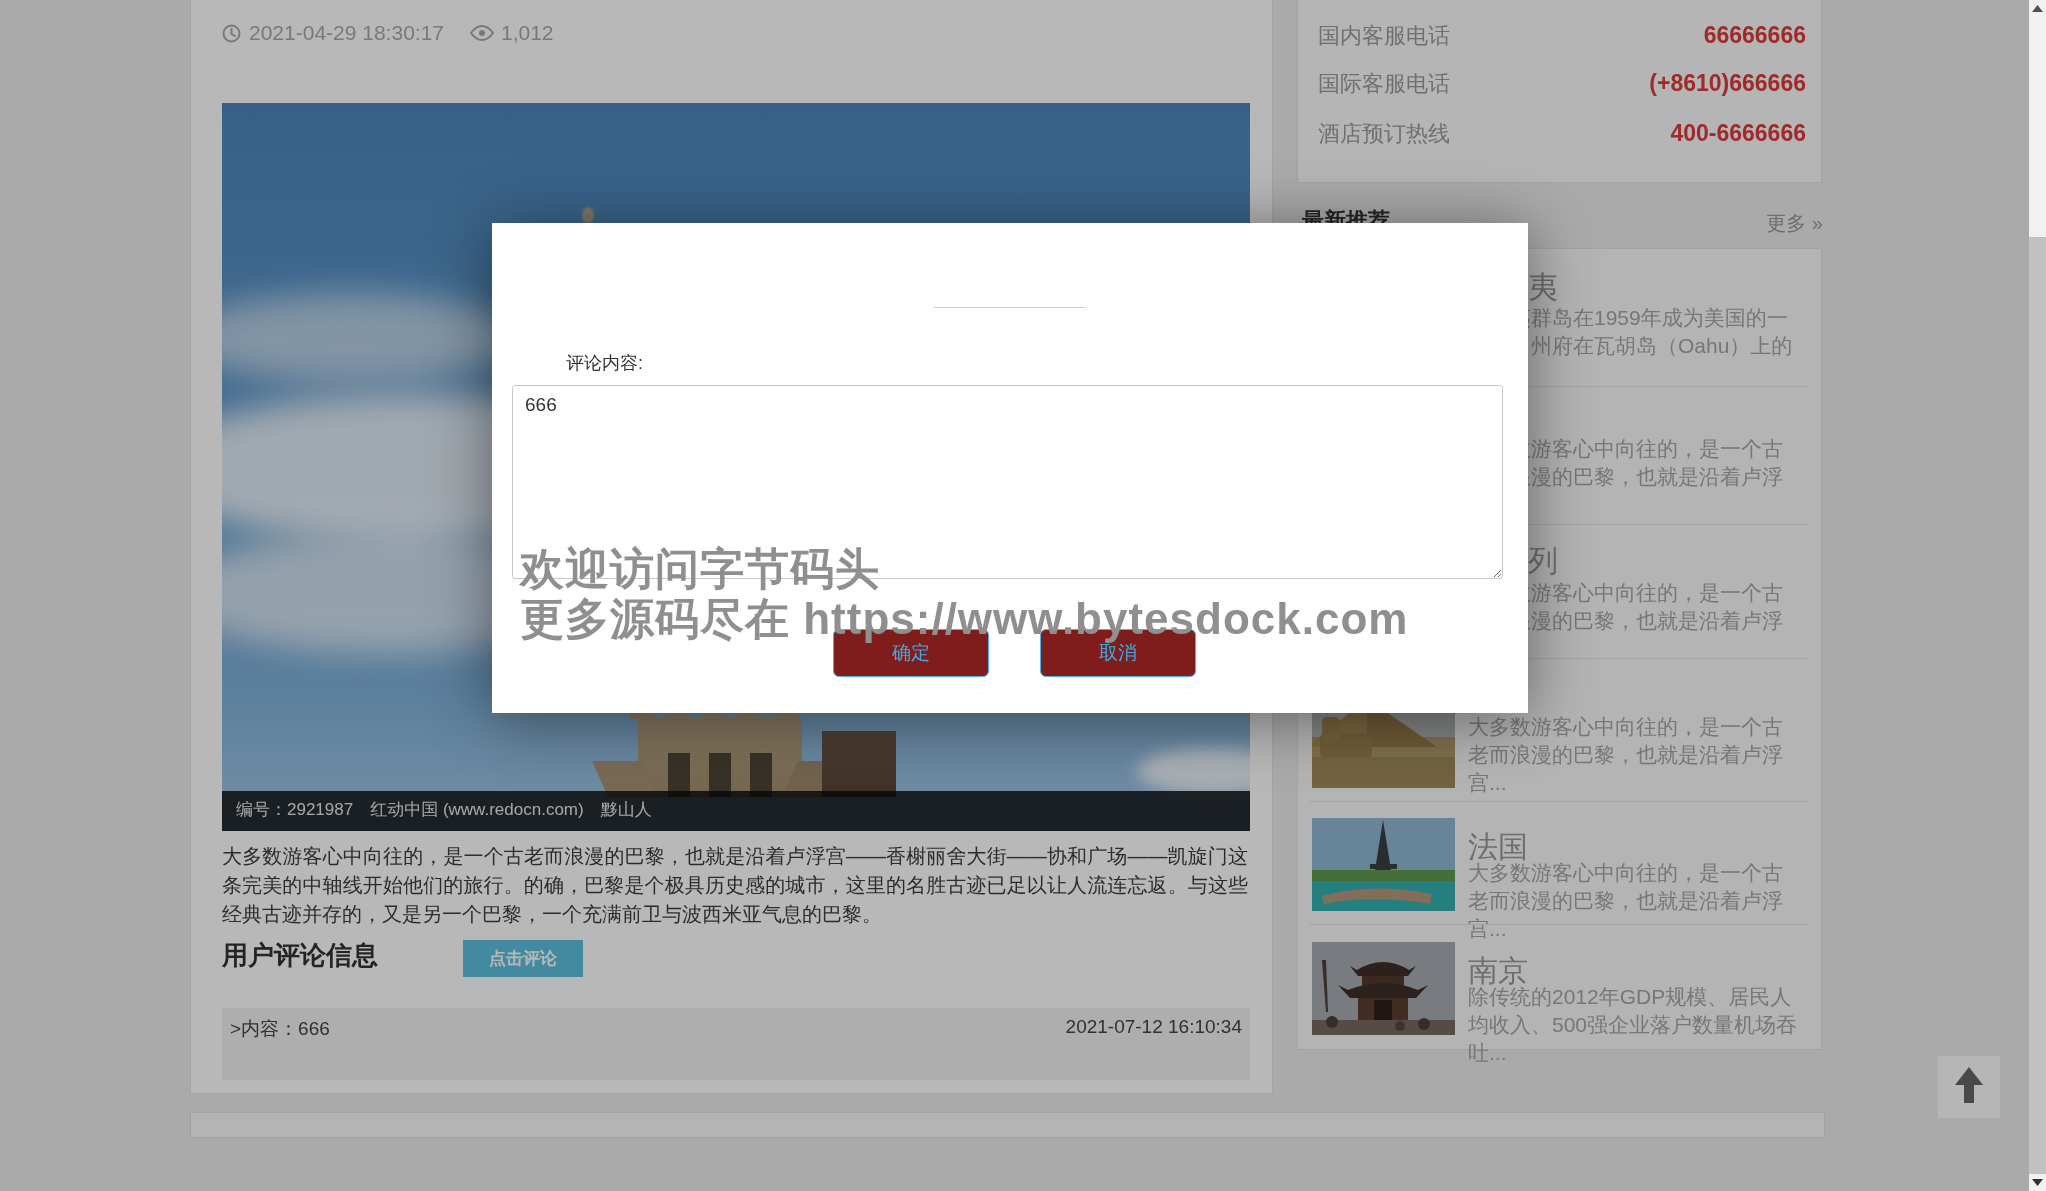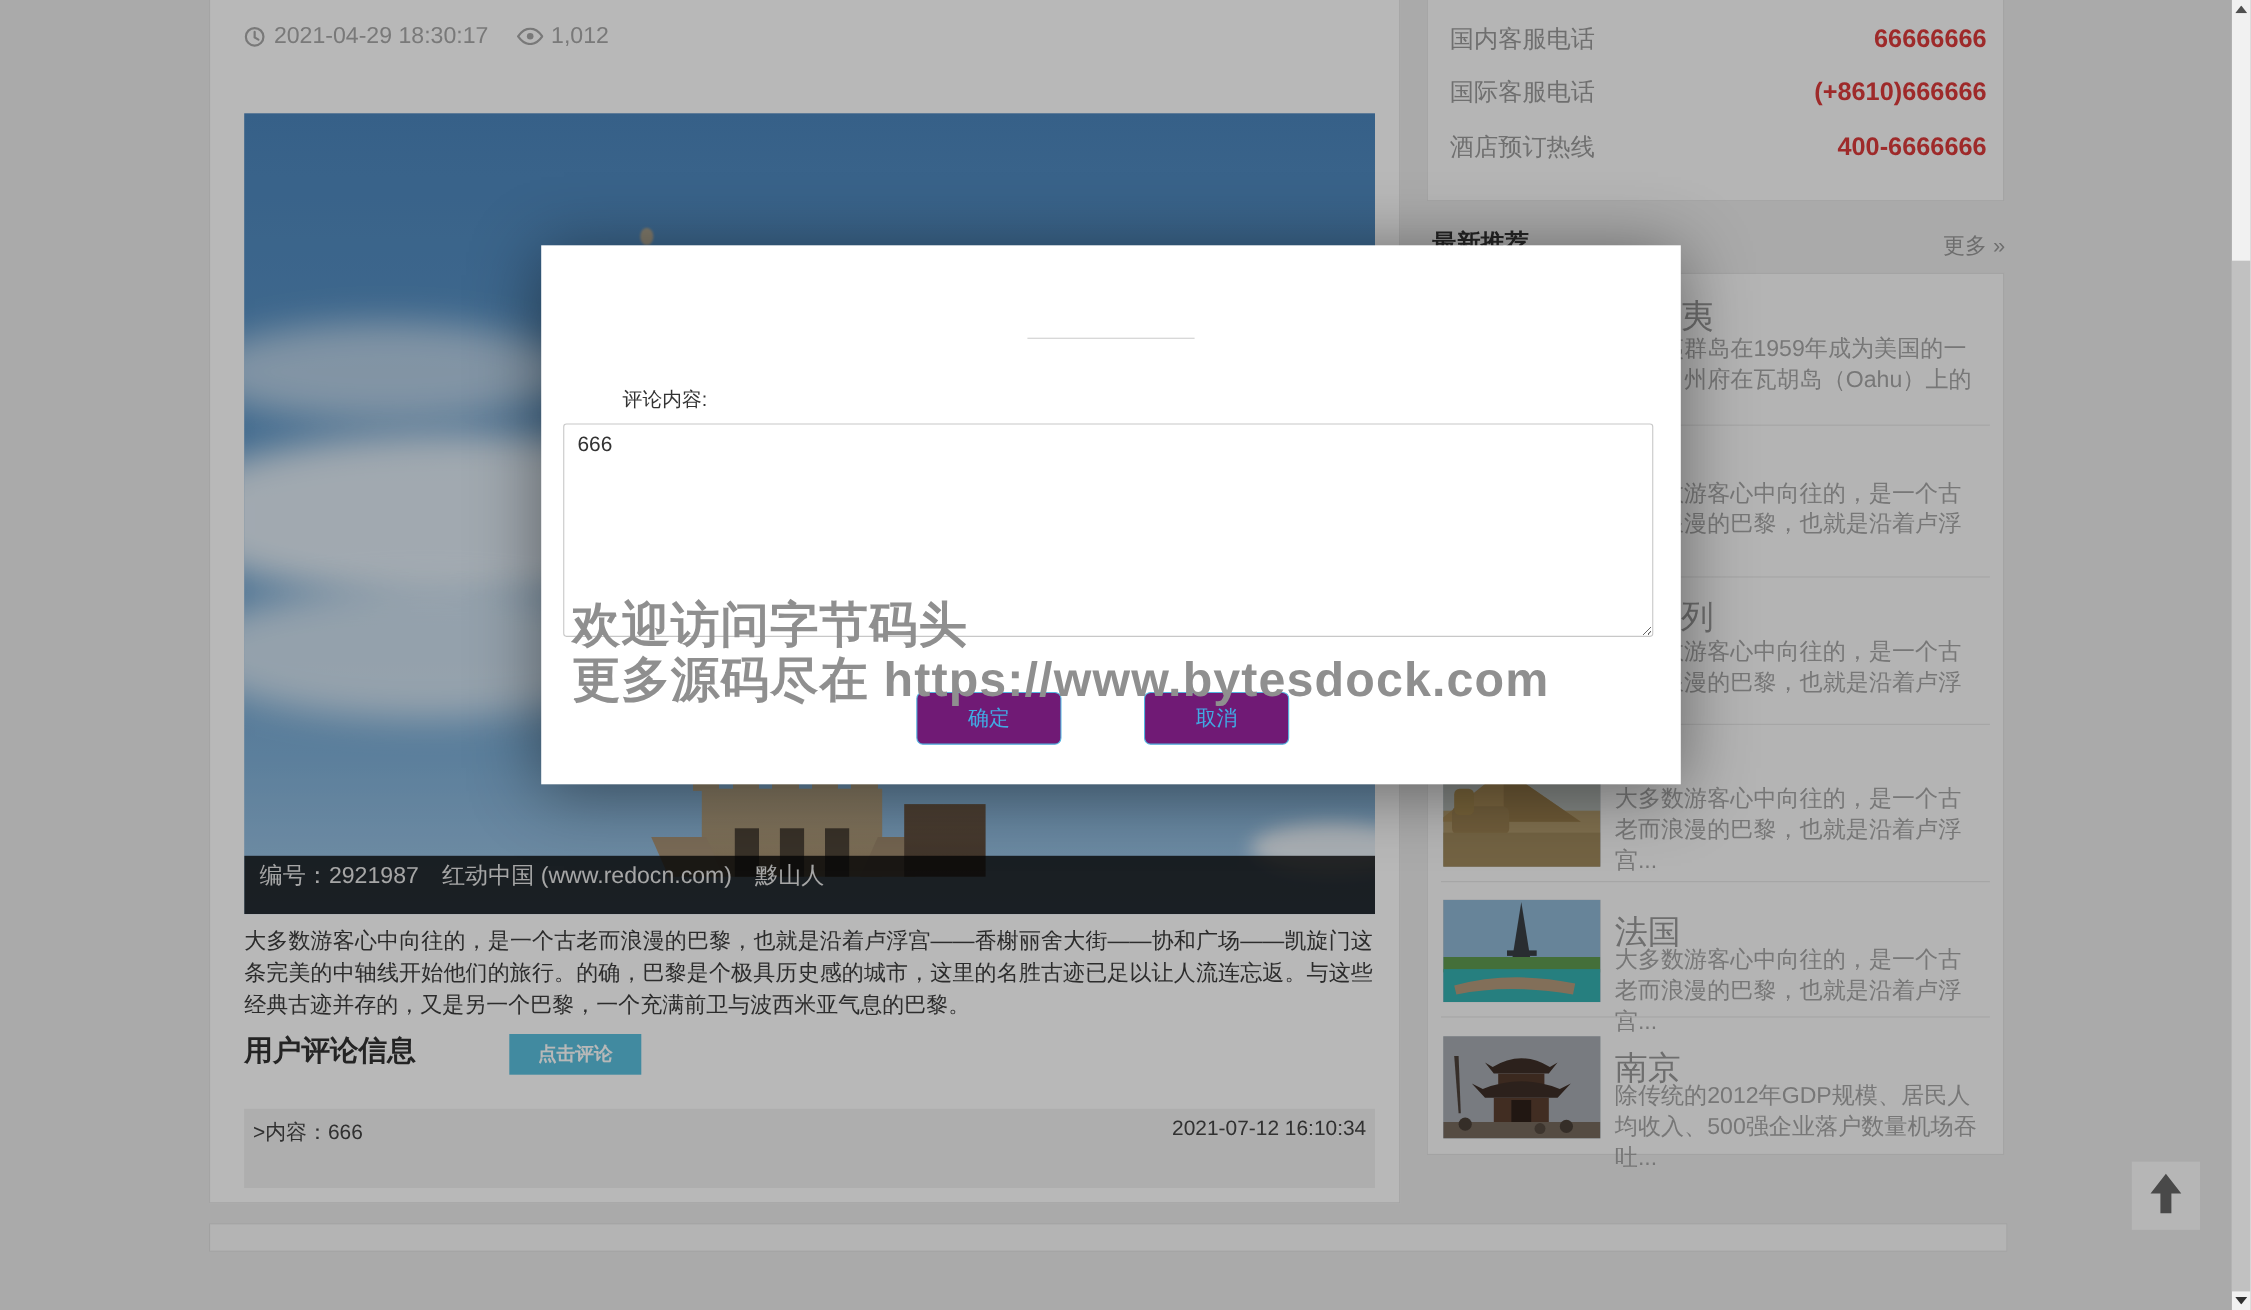--- a/index.html
+++ b/index.html
@@ -20,22 +20,22 @@
   .c3{left:-50px;top:430px;width:430px;height:120px;opacity:.65;}
   .c4{left:915px;top:645px;width:150px;height:46px;opacity:.8;filter:blur(8px);}
   .torch{position:absolute;left:360px;top:104px;width:12px;height:16px;background:#c9b089;border-radius:50%;opacity:.8;filter:blur(1px);}
   .ped-cren{position:absolute;left:408px;top:600px;width:180px;height:16px;
             background:repeating-linear-gradient(90deg,#b3a284 0 24px,rgba(0,0,0,0) 24px 36px);}
   .ped-body{position:absolute;left:416px;top:614px;width:164px;height:80px;background:linear-gradient(#b6a586,#a28e6e);}
   .ped-win{position:absolute;top:650px;width:22px;height:44px;background:#4e4438;}
   .ped-flare-l{position:absolute;left:378px;top:658px;width:50px;height:36px;background:#a89478;transform:skewX(24deg);}
   .ped-flare-r{position:absolute;left:568px;top:658px;width:50px;height:36px;background:#9e8a6e;transform:skewX(-24deg);}
   .ped-side{position:absolute;left:600px;top:628px;width:74px;height:66px;background:linear-gradient(#6a5847,#564537);}
-  .caption-bar{position:absolute;left:0;bottom:0;width:100%;height:53px;background:rgba(10,10,10,.82);
-               color:#e6e6e6;font-size:21px;line-height:38px;padding-left:14px;box-sizing:border-box;}
+  .caption-bar{position:absolute;left:0;bottom:0;width:100%;height:40px;background:rgba(10,10,10,.82);
+               color:#e6e6e6;font-size:17px;line-height:38px;padding-left:14px;box-sizing:border-box;}
 
   .article{left:222px;top:842px;width:1026px;font-size:20px;line-height:29px;color:#3d3d3d;text-align:justify;}
 
   .comments-head{left:222px;top:938px;font-size:26px;font-weight:bold;color:#333;}
   .comment-btn{left:463px;top:940px;width:120px;height:37px;background:#5bc0de;color:#fff;font-size:17px;
                font-weight:bold;border:none;text-align:center;line-height:37px;cursor:pointer;}
   .comment-box{left:222px;top:1008px;width:1028px;height:72px;background:#f1f1f1;font-size:19px;color:#444;}
   .comment-row{position:absolute;left:8px;right:8px;display:flex;justify-content:space-between;}
   .cr1{top:8px;} .cr2{top:40px;}
 
@@ -57,21 +57,21 @@
   .backtop{left:1938px;top:1056px;width:62px;height:62px;background:#fdfdfd;display:flex;align-items:center;justify-content:center;cursor:pointer;}
 
   
   .overlay{left:0;top:0;width:2046px;height:1191px;background:rgba(0,0,0,.28);z-index:10;}
   .modal{left:492px;top:223px;width:1036px;height:490px;background:#fff;z-index:20;box-shadow:0 6px 60px rgba(0,0,0,.45);}
   .modal-title{position:absolute;left:0;top:30px;width:100%;text-align:center;font-size:21px;font-weight:600;color:#41aae4;}
   .modal-div{position:absolute;left:442px;top:84px;width:152px;height:1px;background:#cfcfcf;}
   .modal-label{position:absolute;left:74px;top:128px;font-size:18px;color:#333;}
   .modal-textarea{position:absolute;left:20px;top:162px;width:991px;height:194px;box-sizing:border-box;border:1px solid #c8c8c8;
                   border-radius:3px;padding:8px 12px;font-size:19px;color:#333;font-family:inherit;resize:both;outline:none;}
-  .modal-btn{position:absolute;top:406px;width:132px;height:48px;background:#701a75;border:1px solid #52b5e0;border-radius:6px;
+  .modal-btn{position:absolute;top:406px;width:156px;height:48px;background:#7f1d1d;border:1px solid #52b5e0;border-radius:6px;
              color:#41aae4;font-size:19px;cursor:pointer;font-family:inherit;}
   .btn-ok{left:341px;} .btn-cancel{left:548px;}
 
   .watermark{left:520px;top:544px;z-index:40;color:#8f8f8f;font-weight:bold;font-size:44px;line-height:50px;
              letter-spacing:1px;pointer-events:none;white-space:nowrap;}
 
   
   .scrollbar{right:0;top:0;width:17px;height:1191px;background:#f1f1f1;z-index:50;}
   .sb-btn{position:absolute;left:0;width:17px;height:17px;display:flex;align-items:center;justify-content:center;}
   .sb-up{top:0;} .sb-down{bottom:0;}

